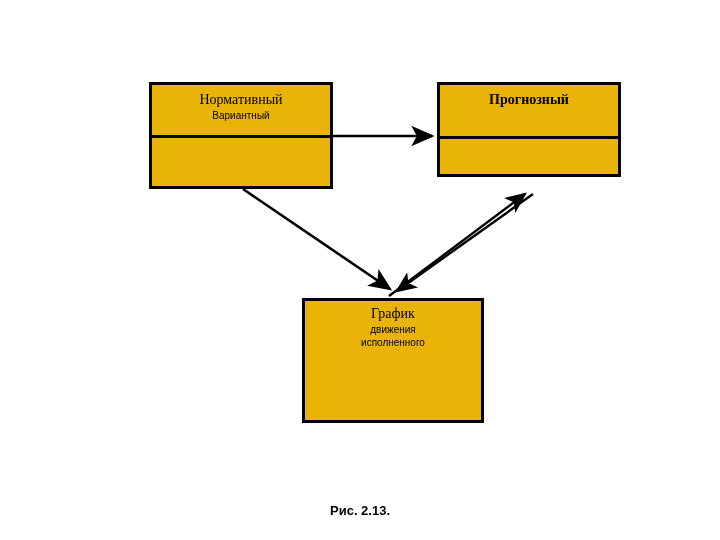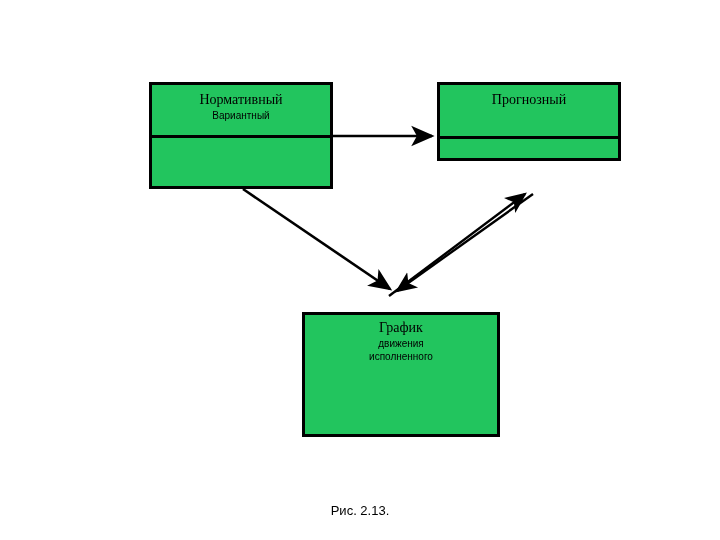--- a/index.html
+++ b/index.html
@@ -19,21 +19,21 @@
     position: absolute;
     left: 0;
     top: 0;
     width: 720px;
     height: 540px;
   }
   .node {
     position: absolute;
     box-sizing: border-box;
     border: 3px solid #000000;
-    background: #22c55e;
+    background: #eab308;
     z-index: 2;
   }
   .node-divider {
     position: absolute;
     left: 0;
     right: 0;
     height: 3px;
     background: #000000;
   }
   .node-text {
@@ -62,44 +62,46 @@
     width: 184px;
     height: 107px;
   }
   #node-normative .node-divider { top: 50px; }
   #node-normative .node-text { top: 6px; }
   
   #node-forecast {
     left: 437px;
     top: 82px;
     width: 184px;
-    height: 79px;
+    height: 95px;
+    font-weight: bold;
   }
   #node-forecast .node-divider { top: 51px; }
   #node-forecast .node-text { top: 6px; }
   
   #node-schedule {
     left: 302px;
-    top: 312px;
-    width: 198px;
+    top: 298px;
+    width: 182px;
     height: 125px;
     padding-left: 20px;
   }
   #node-schedule .node-text { top: 4px; }
   
   #figure-caption {
     position: absolute;
     left: 0;
     right: 0;
     top: 503px;
     text-align: center;
     font-family: "Liberation Sans", sans-serif;
     font-size: 13px;
     color: #000000;
     z-index: 2;
+    font-weight: bold;
   }
   #arrow-layer {
     position: absolute;
     left: 0;
     top: 0;
     width: 720px;
     height: 540px;
     z-index: 1;
   }
 </style>

